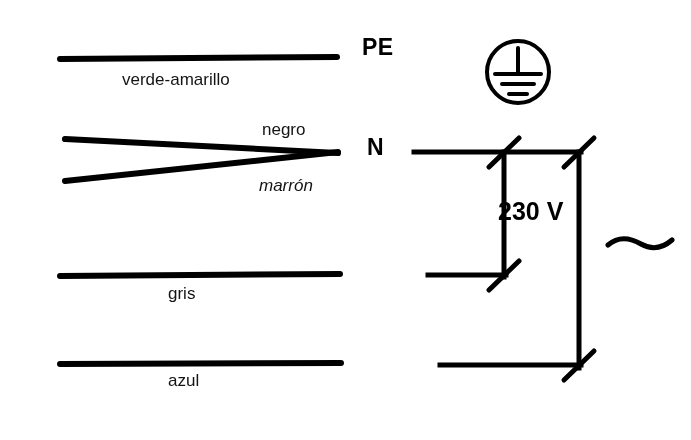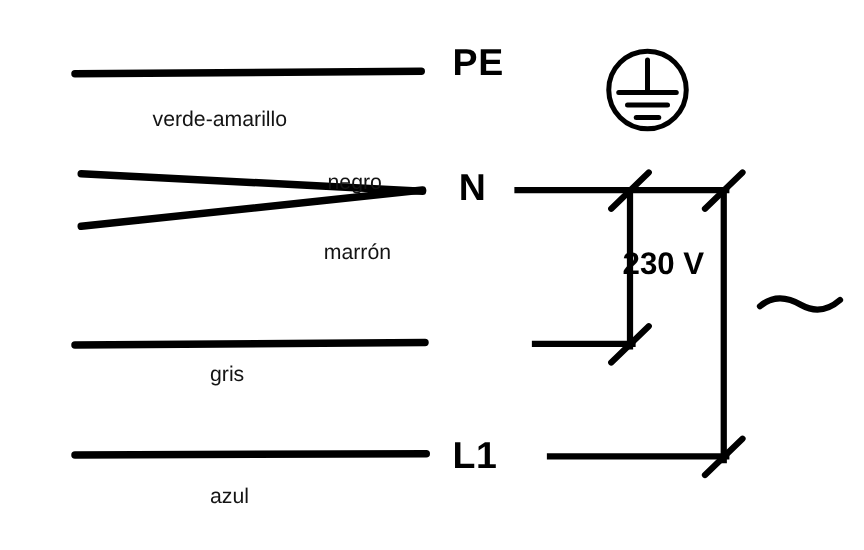--- a/index.html
+++ b/index.html
@@ -24,26 +24,25 @@
     height: 440px;
   }
   .wire-label {
     position: absolute;
     font-family: "Liberation Sans", sans-serif;
     font-size: 17px;
     font-weight: 400;
     color: #141414;
     white-space: nowrap;
     letter-spacing: 0px;
-    margin-top: 16px;
   }
   .terminal-label {
     position: absolute;
     font-family: "Liberation Sans", sans-serif;
-    font-size: 30px;
+    font-size: 23px;
     font-weight: bold;
     color: #000000;
     white-space: nowrap;
     letter-spacing: 0.5px;
   }
   .voltage-label {
     position: absolute;
     font-family: "Liberation Sans", sans-serif;
     font-size: 25px;
     font-weight: bold;
@@ -91,28 +90,27 @@
     <line x1="489" y1="290" x2="519" y2="261" stroke="#000000" stroke-width="5" stroke-linecap="round"></line>
     <line x1="564" y1="380" x2="594" y2="351" stroke="#000000" stroke-width="5" stroke-linecap="round"></line>
 
     <path d="M 608 245 Q 622 233 641 244 Q 657 253 672 240" fill="none" stroke="#000000" stroke-width="5" stroke-linecap="round"></path>
   </svg>
 
   <div class="wire-label" style="left:122px; top:70px;">verde-amarillo</div>
 
   <div class="wire-label" style="left:262px; top:120px;">negro</div>
 
-  <div class="wire-label" style="left:259px; top:176px;">marrón</div>
+  <div class="wire-label" style="left:259px; top:176px;font-style:italic;">marrón</div>
 
-  <div class="wire-label" style="left:168px; top:274px;">gris</div>
+  <div class="wire-label" style="left:168px; top:284px;">gris</div>
 
   <div class="wire-label" style="left:168px; top:371px;">azul</div>
 
   <div class="terminal-label" style="left:362px; top:34px;">PE</div>
 
   <div class="terminal-label" style="left:367px; top:134px;">N</div>
 
 
-  <div class="terminal-label" style="left:362px; top:348px;">L1</div>
 
   <div class="voltage-label" style="left:498px; top:197px;">230 V</div>
 
 </div>
 
 </body></html>

